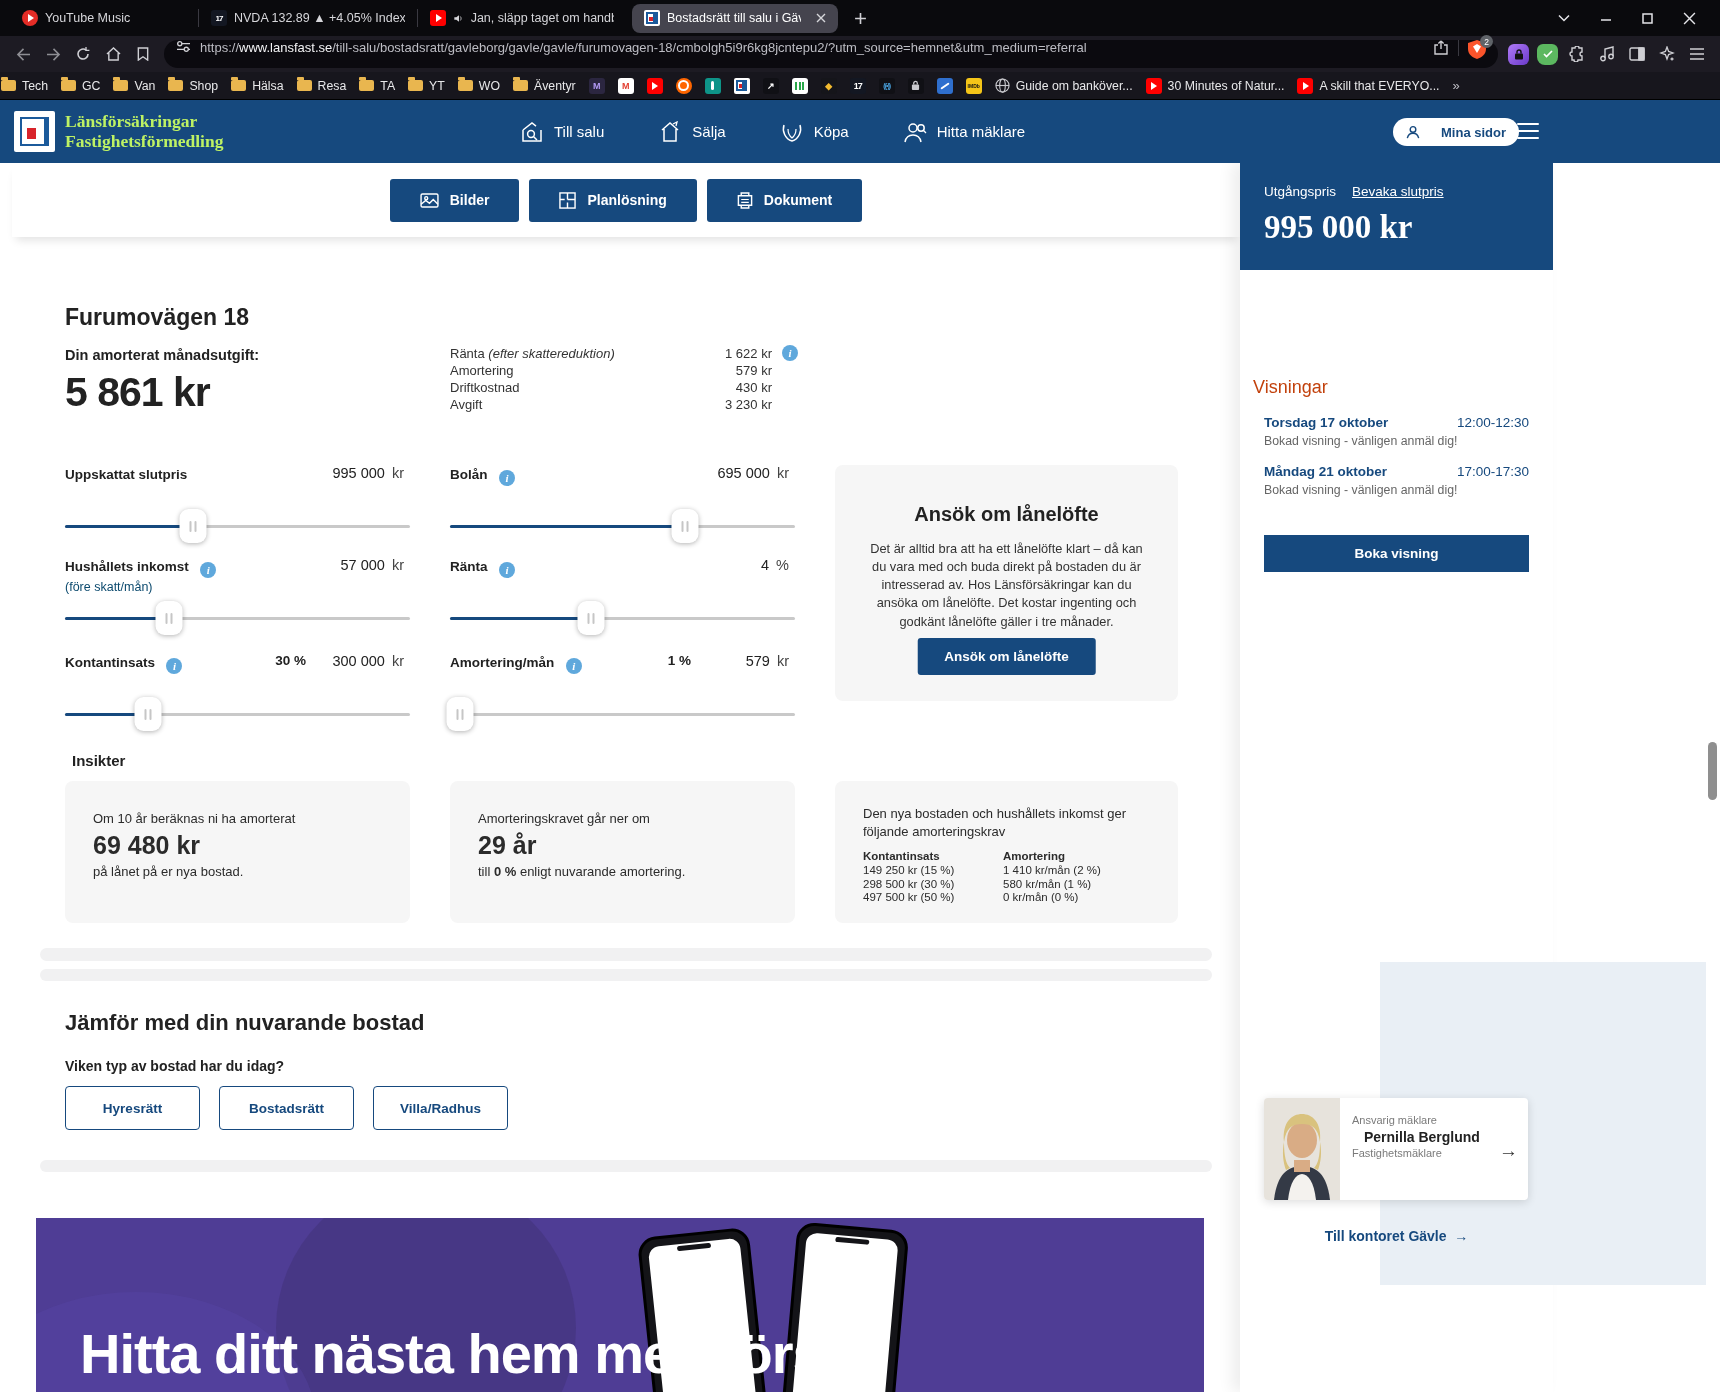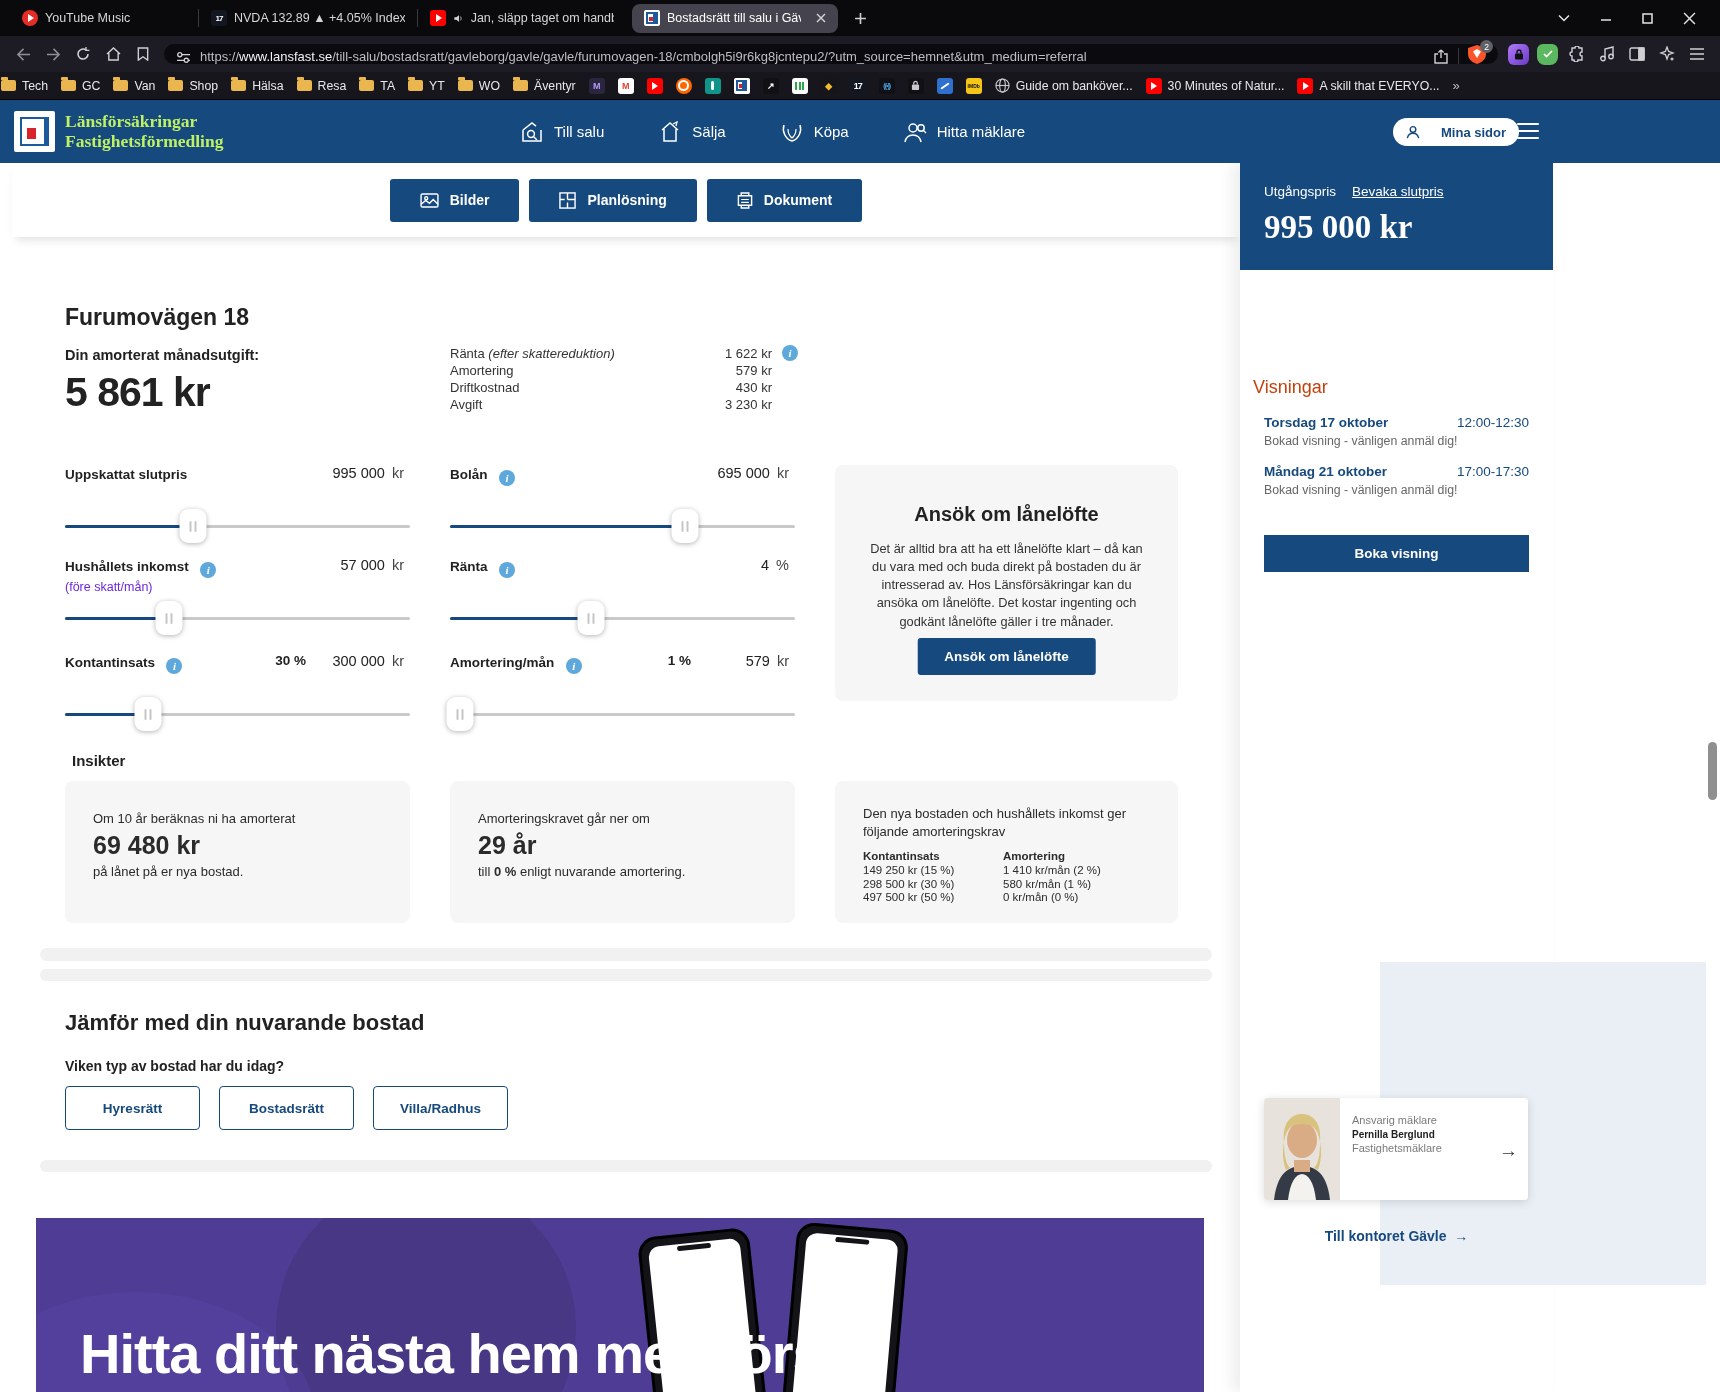--- a/index.html
+++ b/index.html
@@ -22,21 +22,21 @@
     justify-content:center;font-weight:bold;font-size:10px}
   .fic-ytm{border-radius:50%;background:#e52d27;color:#fff}
   .fic-ytm::after{content:"";width:0;height:0;border-left:6px solid #fff;border-top:4px solid transparent;border-bottom:4px solid transparent;margin-left:2px}
   .fic-tv{background:#131722;color:#fff;font-size:8px}
   .fic-tv::after{content:"17";letter-spacing:-1px}
   .fic-yt{background:#f00}
   .fic-yt::after{content:"";width:0;height:0;border-left:6px solid #fff;border-top:4px solid transparent;border-bottom:4px solid transparent;margin-left:1px}
 
   .toolbar{height:36px;background:#1d1b23;display:flex;align-items:center;padding:0 8px}
   .tbicon{width:30px;height:28px;border-radius:4px;display:flex;align-items:center;justify-content:center;color:#cfcfd4;flex:none}
-  .urlbar{flex:1;height:20px;background:#0b0a0f;border-radius:14px;display:flex;align-items:flex-end;
+  .urlbar{flex:1;height:28px;background:#0b0a0f;border-radius:14px;display:flex;align-items:flex-start;
     padding:0 12px;margin:0 6px;gap:9px;min-width:0}
   .url{flex:1;font-size:13px;white-space:nowrap;overflow:hidden;color:#bdbdc4}
   .url b{color:#f3f3f5;font-weight:normal}
   .urlsep{width:1px;height:16px;background:#3a3941}
   .shieldwrap{position:relative;flex:none}
   .badge{position:absolute;top:-5px;right:-7px;background:#5f6368;color:#fff;font-size:8.5px;
     width:13px;height:13px;border-radius:50%;display:flex;align-items:center;justify-content:center}
   .extic{width:21px;height:21px;border-radius:6px;flex:none;display:flex;align-items:center;justify-content:center;margin:0 4px}
   .ext-lock{background:linear-gradient(135deg,#b07bf7,#6a39c9)}
   .ext-guard{background:#5cb860;border-radius:6px 6px 8px 8px}
@@ -93,21 +93,21 @@
   .brow{display:flex;justify-content:space-between;position:relative;line-height:17px}
   .brow .note{font-style:italic}
   .info{width:16px;height:16px;border-radius:50%;background:#5fa8dc;color:#fff;display:inline-flex;
     align-items:center;justify-content:center;font-family:"Liberation Serif",serif;font-size:11px;
     font-style:italic;font-weight:bold;flex:none;vertical-align:-3px}
   .info::after{content:"i"}
   .info-abs{position:absolute;right:-26px;top:0}
 
   .scell{position:absolute;width:345px;height:92px}
   .slabel{font-weight:bold;font-size:13.5px}
-  .ssub{font-size:12.5px;color:#6d28d9;margin-top:2px}
+  .ssub{font-size:12.5px;color:#0c4a6e;margin-top:2px}
   .srow{position:relative;padding-top:2px}
   .sval{position:absolute;right:6px;top:2px;font-size:14.5px;color:#222}
   .sunit{margin-left:7px;color:#444}
   .smid{position:absolute;right:104px;top:2px;font-weight:bold;font-size:13.5px}
   .track{position:absolute;left:0;right:0;top:62px;height:3px;background:#c9c9c9;border-radius:2px}
   .fill{height:3px;background:#16497e;border-radius:2px}
   .handle{position:absolute;top:-16px;width:27px;height:34px;background:#fff;border-radius:9px;
     box-shadow:0 1px 5px rgba(0,0,0,.3);display:flex;align-items:center;justify-content:center;gap:3px;transform:translateX(-50%)}
   .handle i{width:2px;height:11px;background:#c6c6c6;border-radius:1px}
 
@@ -150,21 +150,21 @@
   .vrow .d{font-weight:bold}
   .vnote{font-size:12.3px;color:#666;margin-top:4px}
   .book-btn{position:absolute;left:24px;right:24px;top:372px;height:37px;background:#16497e;color:#fff;
     font-weight:bold;font-size:13.5px;display:flex;align-items:center;justify-content:center;border-radius:0}
 
   .bluepanel{position:absolute;left:1380px;top:799px;width:326px;height:323px;background:#e9eff5}
   .agent-card{position:absolute;left:1264px;top:935px;width:264px;height:102px;background:#fff;
     border-radius:4px;box-shadow:0 2px 10px rgba(0,0,0,.14);display:flex;overflow:hidden}
   .agent-info{padding:16px 0 0 12px;position:relative;flex:1}
   .agent-role{font-size:11px;color:#7a7a7a}
-  .agent-name{font-size:10px;font-weight:bold;margin:3px 0 2px}
+  .agent-name{font-size:14px;font-weight:bold;margin:3px 12px 2px}
   .agent-title{font-size:11px;color:#7a7a7a}
   .agent-arrow{position:absolute;right:10px;top:42px;color:#333;font-size:19px}
   .office-link{position:absolute;left:1240px;top:1065px;width:313px;text-align:center;color:#16497e;
     font-weight:bold;font-size:14px}
 
   
   .banner{position:absolute;left:36px;top:1055px;width:1168px;height:174px;background:#4f3d95;overflow:hidden}
   .banner::before{content:"";position:absolute;left:240px;top:-40px;width:300px;height:300px;
     border-radius:50%;background:#44347f;opacity:.7}
   .banner::after{content:"";position:absolute;left:-80px;bottom:-160px;width:360px;height:260px;

